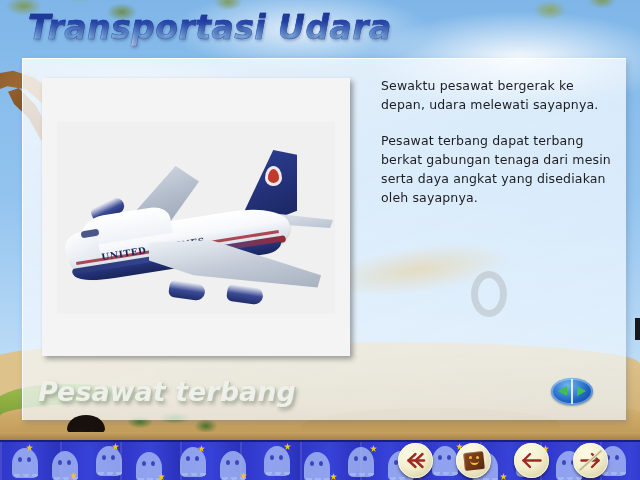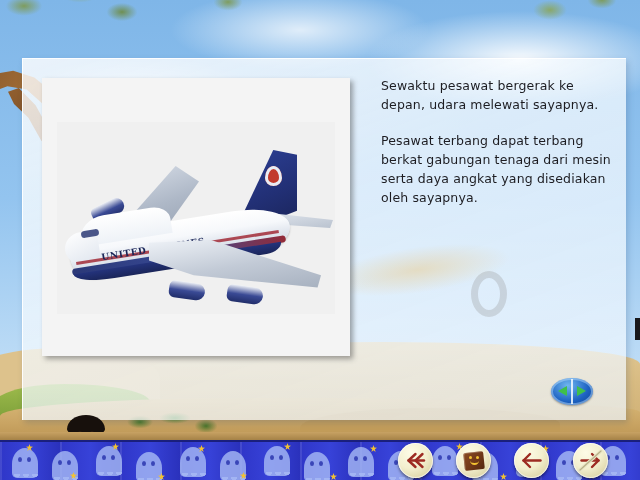--- a/index.html
+++ b/index.html
@@ -392,20 +392,21 @@
   <div class="sand-dune-l"></div>
   <div class="grass-l"></div>
   <div class="sand-near"></div>
   <div class="sand-rock"></div>
   <div class="palm-clump"></div>
   <div class="leaves"></div>
   <div class="leaves-r"></div>
   <div class="branch"></div>
   <div class="branch2"></div>
 
+  <div class="title">Transportasi Udara</div>
 
   <div class="panel">
     <div class="panel-surf"></div>
     <div class="panel-ring"></div>
   </div>
 
   <div class="photo-card">
     <div class="photo-inner">
       <div class="plane">
         <div class="pl-wing-far"></div>
@@ -428,20 +429,21 @@
         <div class="eng eng-n2"></div>
       </div>
     </div>
   </div>
 
   <div class="body-text">
     <p>Sewaktu pesawat bergerak ke depan, udara melewati sayapnya.</p>
     <p>Pesawat terbang dapat terbang berkat gabungan tenaga dari mesin serta daya angkat yang disediakan oleh sayapnya.</p>
   </div>
 
+  <div class="caption">Pesawat terbang</div>
 
   <div class="nav-oval">
     <span class="tri tri-l"></span>
     <span class="sep"></span>
     <span class="tri tri-r"></span>
   </div>
 
   <div class="edge-tick"></div>
 
   <div class="car-wrap">

